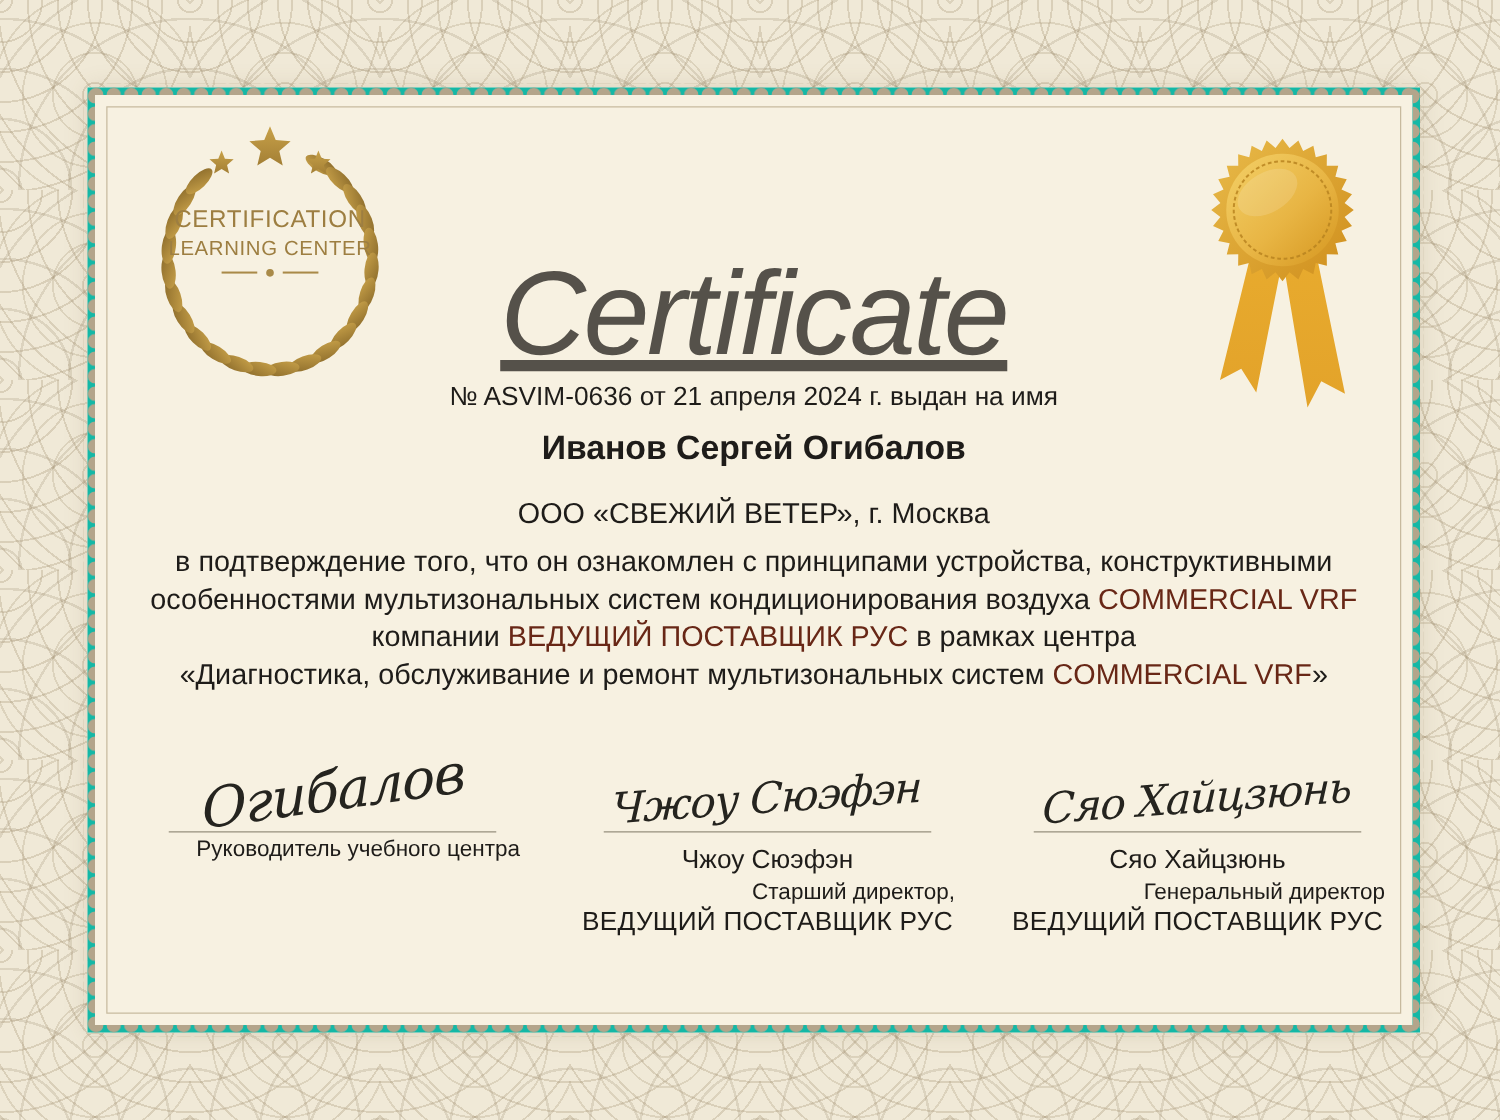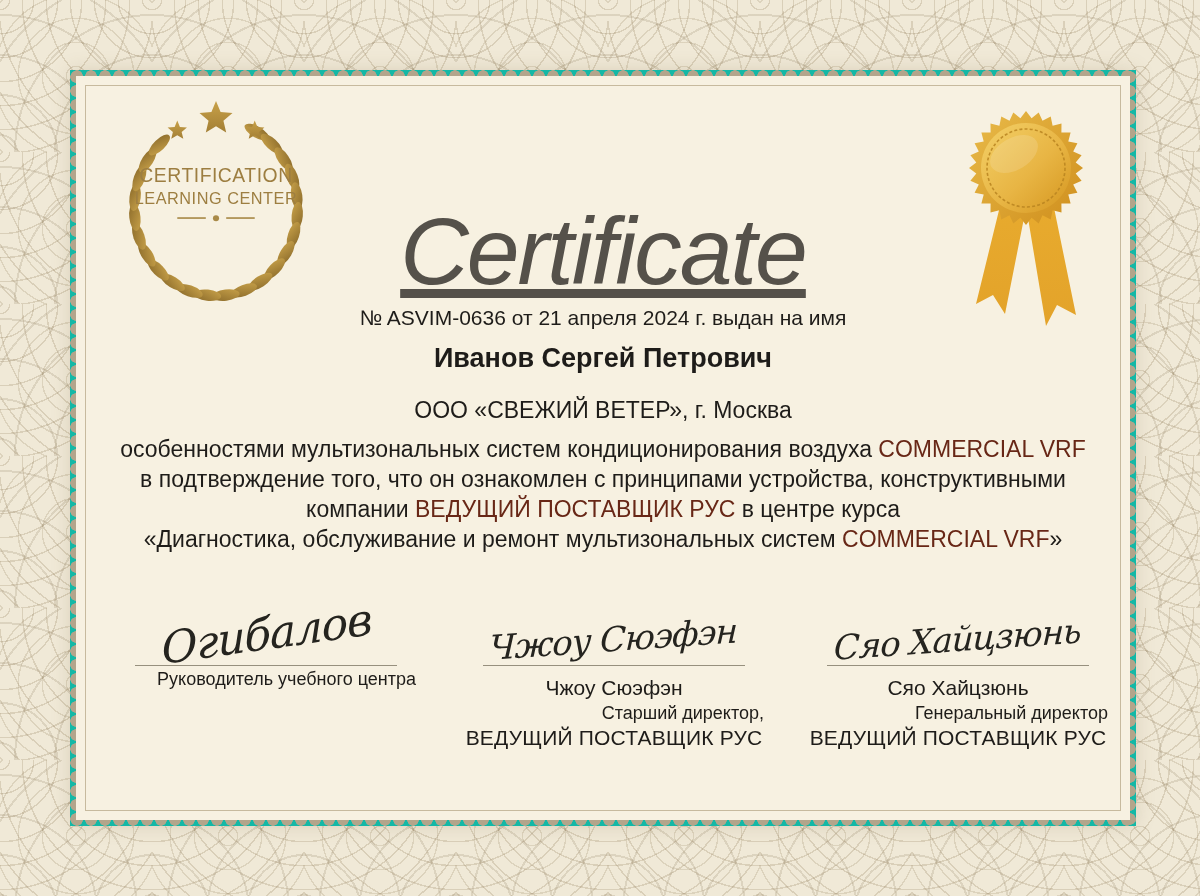--- a/index.html
+++ b/index.html
@@ -173,27 +173,27 @@
         <path d="M60 100 L80 220 L91 199 L110 209 L86 92 Z" fill="url(#goldRibbon)"></path>
         <polygon id="medal-burst" fill="url(#goldBurst)" points="117.0,62.0 109.7,67.6 115.6,74.7 107.2,78.5 111.4,86.7 102.3,88.6 104.6,97.5 95.4,97.4 95.5,106.6 86.6,104.3 84.7,113.4 76.5,109.2 72.7,117.6 65.6,111.7 60.0,119.0 54.4,111.7 47.3,117.6 43.5,109.2 35.3,113.4 33.4,104.3 24.5,106.6 24.6,97.4 15.4,97.5 17.7,88.6 8.6,86.7 12.8,78.5 4.4,74.7 10.3,67.6 3.0,62.0 10.3,56.4 4.4,49.3 12.8,45.5 8.6,37.3 17.7,35.4 15.4,26.5 24.6,26.6 24.5,17.4 33.4,19.7 35.3,10.6 43.5,14.8 47.3,6.4 54.4,12.3 60.0,5.0 65.6,12.3 72.7,6.4 76.5,14.8 84.7,10.6 86.6,19.7 95.5,17.4 95.4,26.6 104.6,26.5 102.3,35.4 111.4,37.3 107.2,45.5 115.6,49.3 109.7,56.4"></polygon>
         <circle cx="60" cy="62" r="45" fill="url(#goldFace)"></circle>
         <circle cx="60" cy="62" r="39" fill="none" stroke="#b98420" stroke-width="1.6" stroke-dasharray="3 2.2" opacity="0.85"></circle>
         <ellipse cx="48" cy="48" rx="26" ry="16" fill="#ffffff" opacity="0.14" transform="rotate(-30 48 48)"></ellipse>
       </svg>
     </div>
 
     <div class="title">Certificate</div>
     <div class="issue-line">№ ASVIM-0636 от 21 апреля 2024 г. выдан на имя</div>
-    <div class="recipient-name">Иванов Сергей Петрович</div>
+    <div class="recipient-name">Иванов Сергей Огибалов</div>
     <div class="recipient-company">ООО «СВЕЖИЙ ВЕТЕР», г. Москва</div>
 
     <div class="body-text">
+      <div><span>в подтверждение того, что он ознакомлен с принципами устройства, конструктивными</span><span class="accent"></span><span></span></div>
       <div><span>особенностями мультизональных систем кондиционирования воздуха </span><span class="accent">COMMERCIAL VRF</span><span></span></div>
-      <div><span>в подтверждение того, что он ознакомлен с принципами устройства, конструктивными</span><span class="accent"></span><span></span></div>
-      <div><span>компании </span><span class="accent">ВЕДУЩИЙ ПОСТАВЩИК РУС</span><span> в центре курса</span></div>
+      <div><span>компании </span><span class="accent">ВЕДУЩИЙ ПОСТАВЩИК РУС</span><span> в рамках центра</span></div>
       <div><span>«Диагностика, обслуживание и ремонт мультизональных систем </span><span class="accent">COMMERCIAL VRF</span><span>»</span></div>
     </div>
 
     <div class="sig-block sig-1">
       <div class="sig-script">Огибалов</div>
       <div class="sig-line"></div>
       <div class="sig-role">Руководитель учебного центра</div>
       <div class="sig-company"></div>
     </div>
     <div class="sig-block sig-2">

